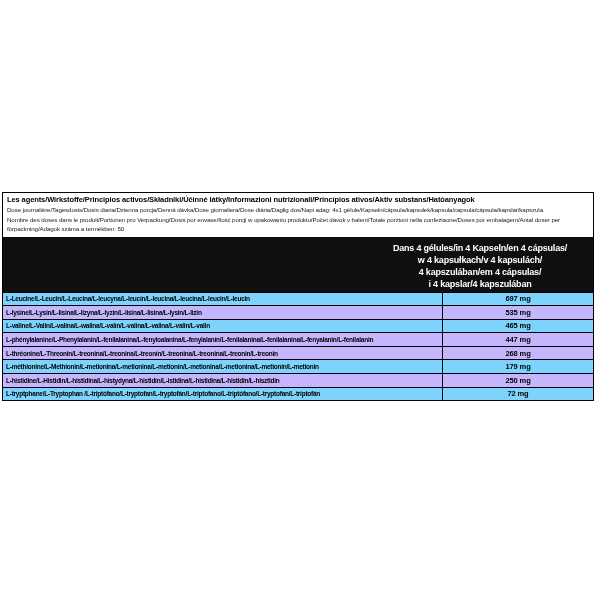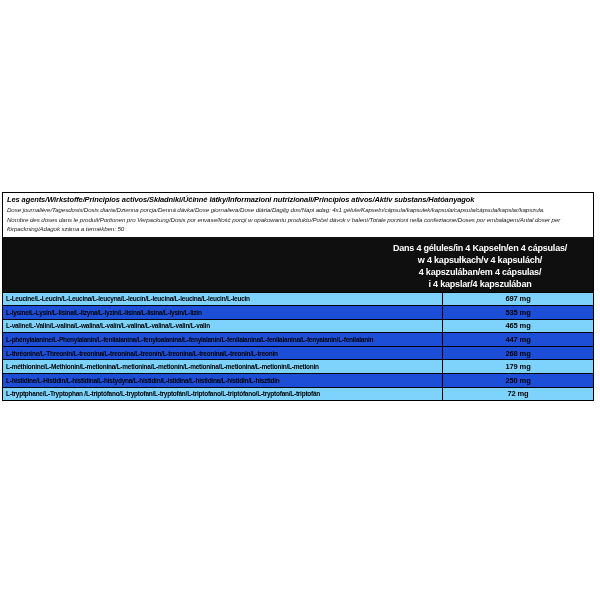--- a/index.html
+++ b/index.html
@@ -6,21 +6,21 @@
   body{
     width:600px;height:600px;background:#ffffff;position:relative;overflow:hidden;
     font-family:"Liberation Sans", sans-serif;color:#000;
     -webkit-font-smoothing:antialiased;
   }
   .label-table{
     position:absolute;left:2px;top:192px;width:590px;
     border:1.5px solid #000;background:#fff;
   }
   
-  .tbl-header{padding:2px 4px 3px 4px;background:#fff;font-style:italic;}
+  .tbl-header{padding:2px 4px 3px 4px;background:#fff;}
   .hdr-line1{
     font-size:7.5px;font-weight:bold;letter-spacing:-0.1px;white-space:nowrap;
     line-height:10px;color:#000;
   }
   .hdr-line{
     font-size:6.2px;font-weight:normal;letter-spacing:-0.1px;color:#222;
     line-height:9.5px;
   }
   .hdr-line.nowrap{white-space:nowrap;}
   
@@ -28,21 +28,21 @@
     background:#0f0f0f;height:55px;position:relative;
   }
   .band-text{
     position:absolute;top:5px;right:17px;width:192px;
     text-align:center;color:#fff;font-weight:bold;font-size:9px;
     line-height:12px;letter-spacing:-0.2px;
   }
   
   .row{
     display:flex;align-items:center;border-top:1px solid #000;
-    min-height:12.6px;background:#1d4ed8;
+    min-height:12.6px;background:#c4b5fd;
   }
   .row.shade{background:#7dd3fc;}
   .cell-label{
     flex:1;padding:1px 3px;
     font-size:6.5px;font-weight:bold;letter-spacing:-0.25px;white-space:nowrap;
     overflow:hidden;color:#000;
   }
   .cell-value{
     width:150px;align-self:stretch;display:flex;align-items:center;justify-content:center;
     border-left:1px solid #000;

